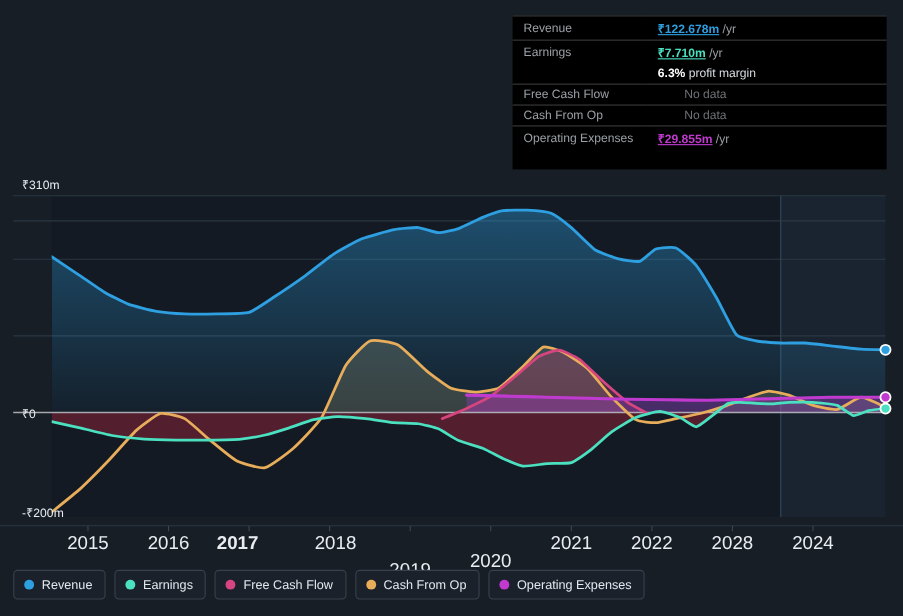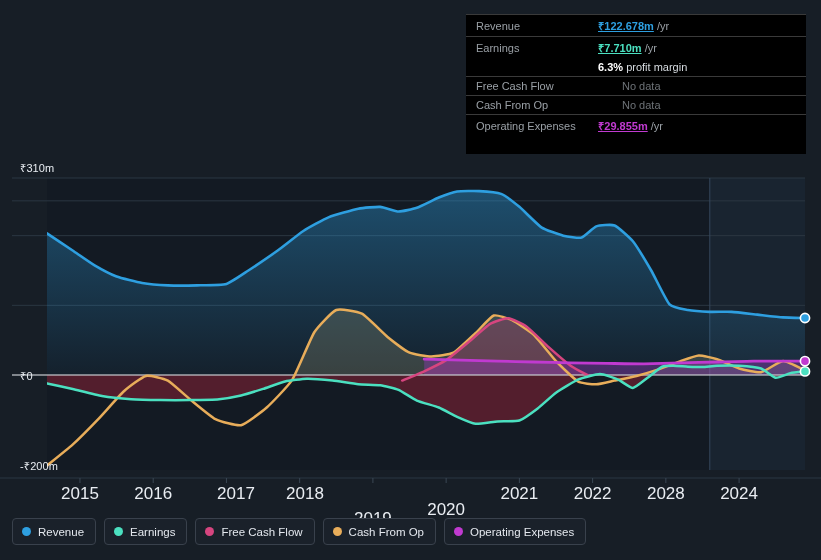--- a/index.html
+++ b/index.html
@@ -178,21 +178,21 @@
       </g>
     </svg>
 
   <div class="axis-label" style="left:20px; top:160px;">₹310m</div>
   <div class="axis-label" style="left:20px; top:368px;">₹0</div>
   <div class="axis-label" style="left:20px; top:458px;">-₹200m</div>
 
   <div id="x-axis">
       <div class="x-label" style="left: 54.9565px; top: 484px; width: 50px;">2015</div>
       <div class="x-label" style="left: 128.193px; top: 484px; width: 50px;">2016</div>
-      <div class="x-label" style="left: 211px; top: 484px; width: 50px;">2017</div>
+      <div class="x-label" style="left: 191px; top: 484px; width: 50px; font-weight: bold;">2017</div>
       <div class="x-label" style="left: 280px; top: 484px; width: 50px;">2018</div>
       <div class="x-label" style="left: 347.903px; top: 476px; width: 50px; margin-top: 33px;">2019</div>
       <div class="x-label" style="left: 421.14px; top: 500px; width: 50px;">2020</div>
       <div class="x-label" style="left: 494.377px; top: 484px; width: 50px; text-align: center;">2021</div>
       <div class="x-label" style="left: 567.614px; top: 484px; width: 50px;">2022</div>
       <div class="x-label" style="left: 640.85px; top: 484px; width: 50px;">2028</div>
       <div class="x-label" style="left: 714.087px; top: 484px; width: 50px;">2024</div>
     </div>
 
   <div id="tooltip">

